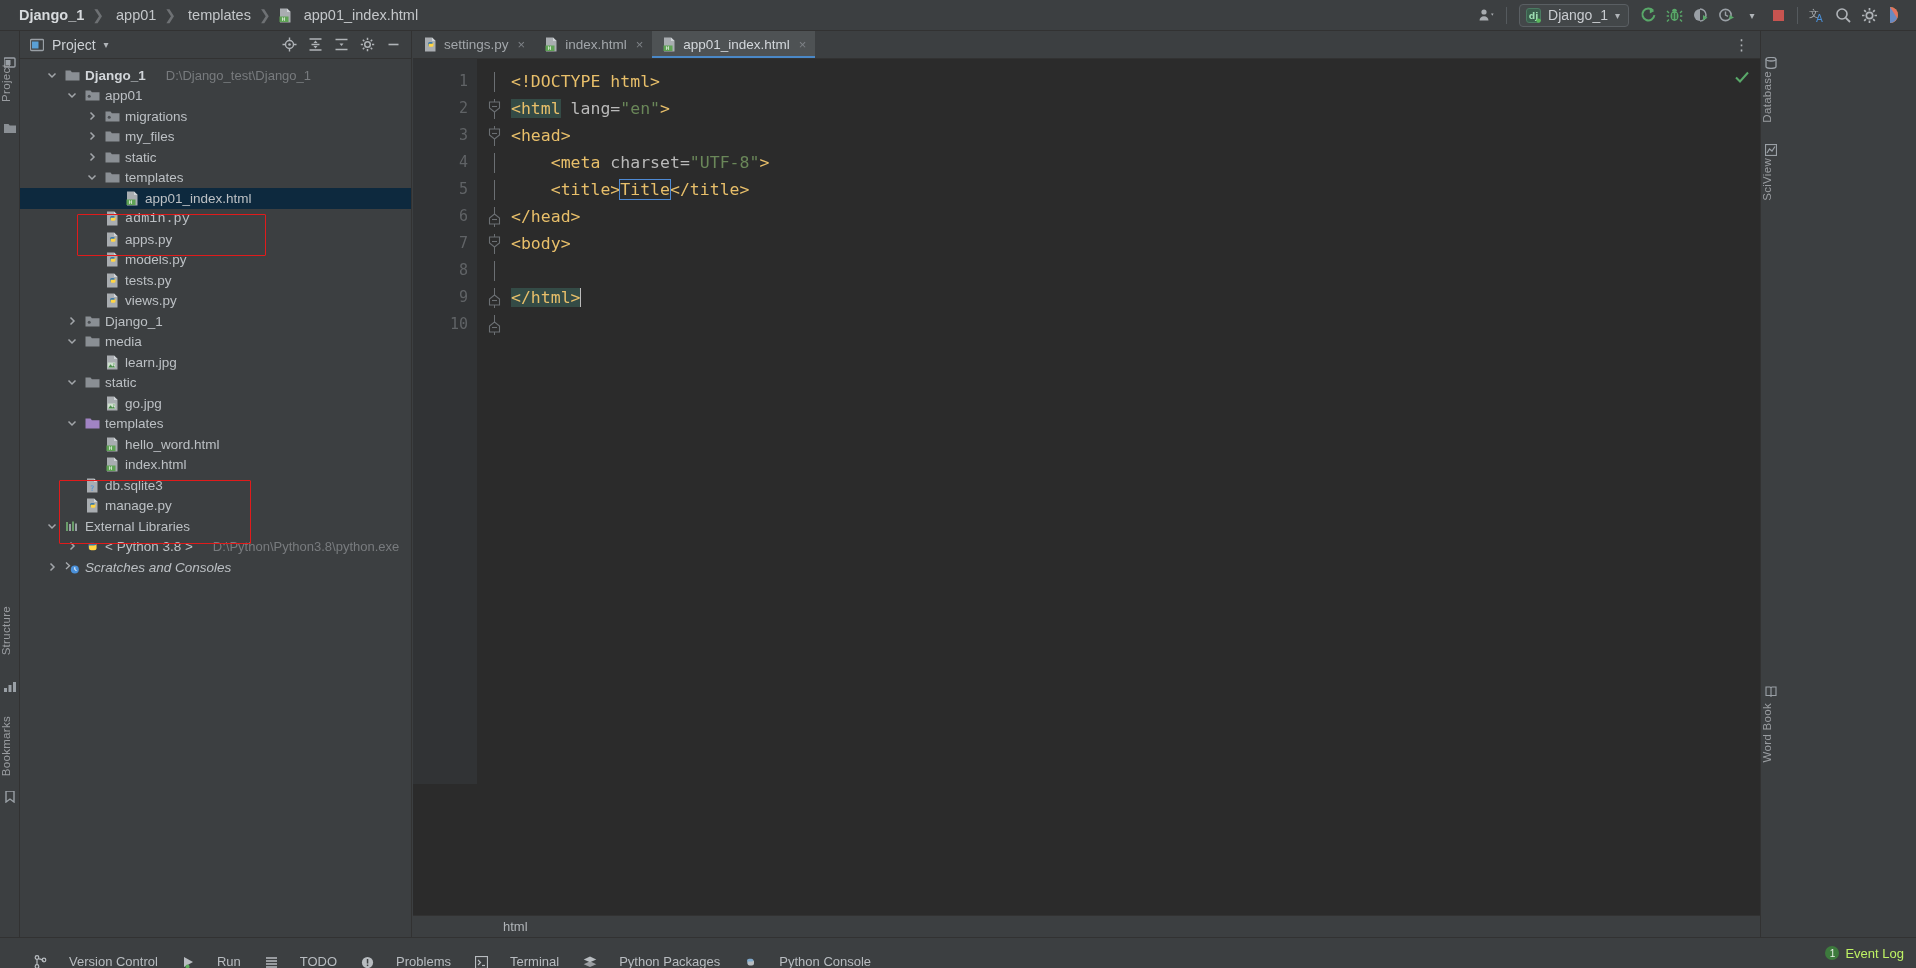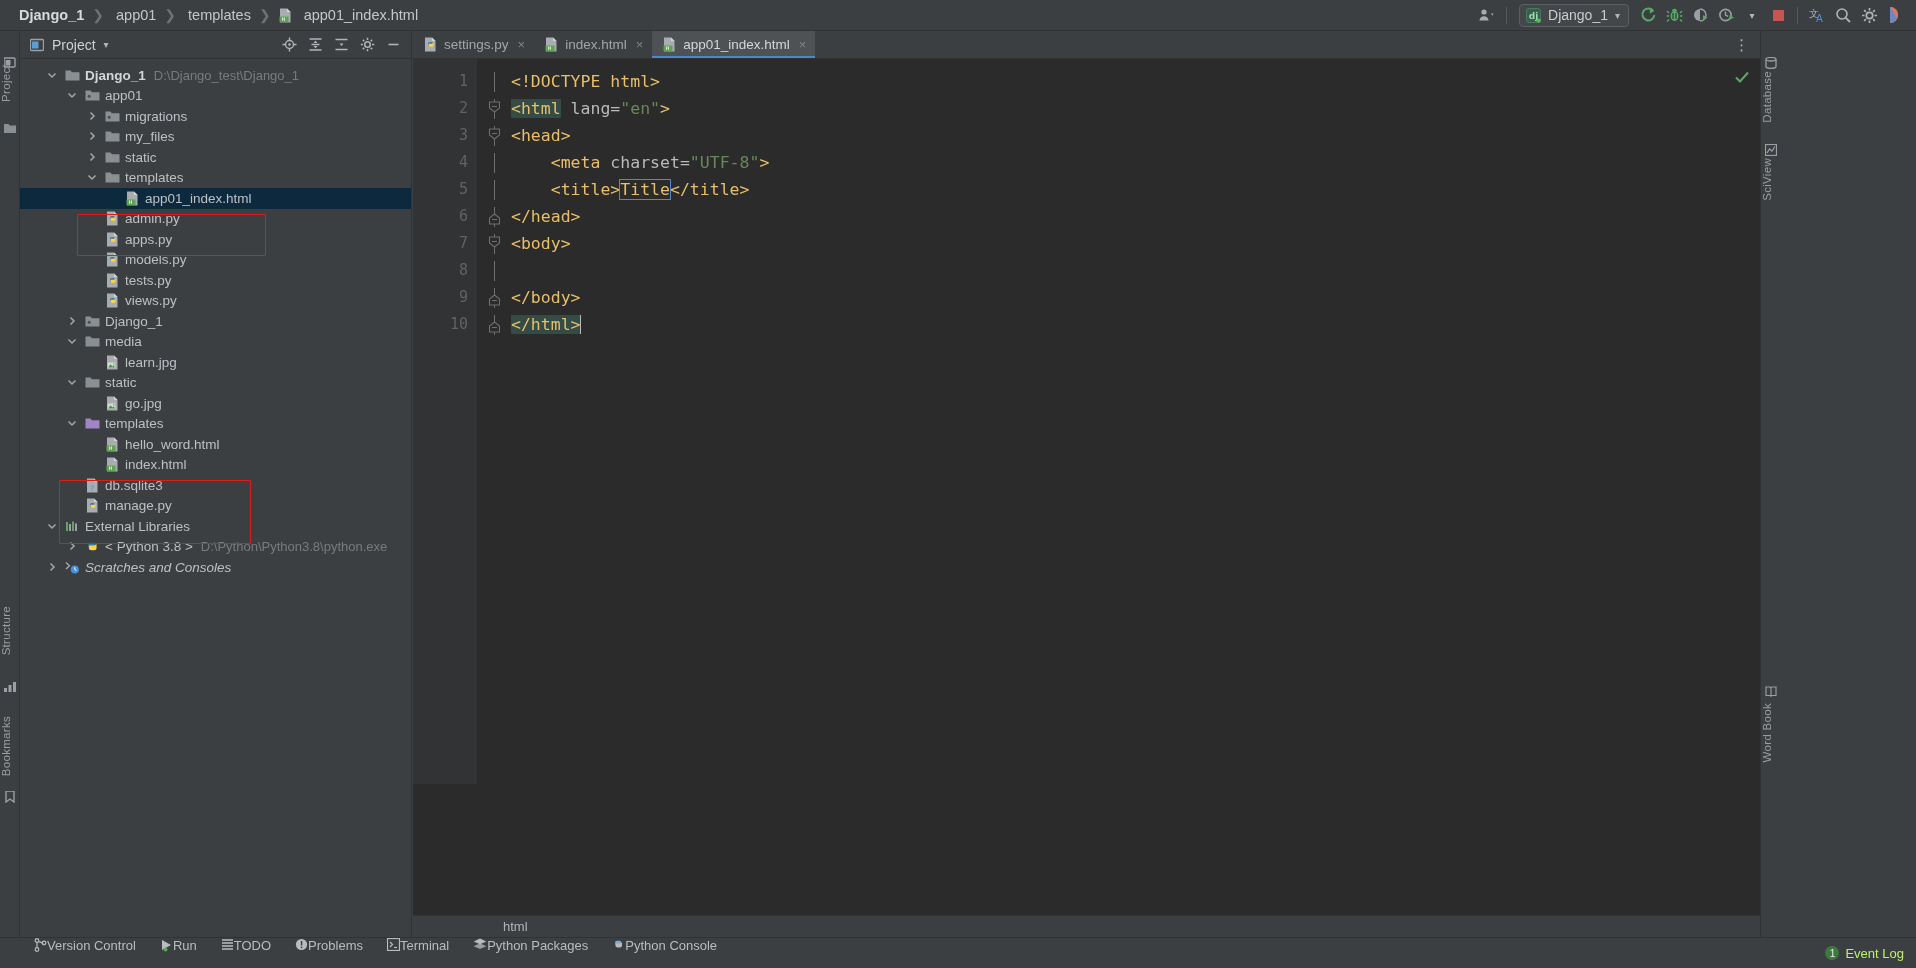--- a/index.html
+++ b/index.html
@@ -70,21 +70,21 @@
   .tree { position:relative; padding-top:6px; font-size:13.5px; }
   .tree-row {
     position:relative; height:20.5px; display:flex; align-items:center;
     white-space:nowrap; color:#bcc0c4;
   }
   .tree-row.selected { background:#0d293e; }
   .arrow { width:13px; height:13px; display:inline-block; flex:0 0 auto; }
   .ticon { width:15px; height:15px; flex:0 0 auto; margin-right:5px; display:inline-block; }
   .tlabel { font-size:13.5px; }
   .tlabel.bold { font-weight:bold; color:#d2d6da; }
-  .tpath { color:#787b7e; font-size:13px; margin-left:8px; }
+  .tpath { color:#787b7e; font-size:13px; margin-left:20px; }
 
   .redbox {
     position:absolute; border:1.6px solid #e01b1b; pointer-events:none;
     border-radius:1px;
   }
 
   
   .editor-area {
     position:absolute; left:413px; top:31px; right:20px; height:906px;
     background:#2b2b2b;
@@ -138,21 +138,21 @@
     font-size:13px; color:#b0b4b8;
   }
 
   
   .statusbar {
     position:absolute; left:0; bottom:0; width:1916px; height:31px;
     background:#3c3f41; border-top:1px solid #323232;
     display:flex; align-items:center;
   }
   .sb-item {
-    display:flex; align-items:flex-start; gap:0; padding:0 12px;
+    display:flex; align-items:flex-end; gap:22px; padding:0 12px;
     font-size:13px; color:#b8bcc0; height:31px;
   }
   .sb-right { margin-left:auto; display:flex; align-items:center; padding-right:12px; }
   .badge {
     width:14px; height:14px; border-radius:50%; background:#3d7a3d;
     color:#e8f0e8; font-size:10px; display:flex; align-items:center;
     justify-content:center; margin-right:6px;
   }
   svg { display:block; }
 </style>
@@ -457,21 +457,21 @@
           <span class="arrow"></span>
           <span style="width: 6px; flex: 0 0 auto;"></span>
           <svg width="15" height="15" viewBox="0 0 15 15" class="ticon" style="margin-right: 5px;">
             <path d="M2 0.5 h7 l3.5 3.3 V14.5 H2 Z" fill="#a9adb1"></path>
             <path d="M9 0.5 v3.4 h3.5 Z" fill="#d0d4d8"></path>
             <rect x="1.5" y="8.5" width="9" height="5.5" fill="#5fa355"></rect>
             <text x="3.4" y="13.1" font-family="DejaVu Sans" font-size="5.2" fill="#ffffff">H</text>
           </svg>
           <span class="tlabel">app01_index.html</span>
         </div>
-        <div class="tree-row" style="padding-left: 66px;">
+        <div class="tree-row" style="padding-left: 66px; font-family: Liberation Mono, monospace;">
           <span class="arrow"></span>
           <span style="width: 6px; flex: 0 0 auto;"></span>
           <svg width="15" height="15" viewBox="0 0 15 15" class="ticon" style="margin-right: 5px;">
             <path d="M2 0.5 h7 l3.5 3.3 V14.5 H2 Z" fill="#a9adb1"></path>
             <path d="M9 0.5 v3.4 h3.5 Z" fill="#d0d4d8"></path>
             <path d="M5 6.6 a1.6 1.6 0 0 1 1.6 -1.6 h1.8 a1.5 1.5 0 0 1 1.5 1.5 v1.6 H6.6 a1.6 1.6 0 0 0 -1.6 1.6 V8 Z" fill="#3b79ab"></path>
             <path d="M10.5 8.2 a1.6 1.6 0 0 1 -1.6 1.6 H7.1 a1.5 1.5 0 0 1 -1.5 -1.5 V6.7 h3.3 a1.6 1.6 0 0 0 1.6 -1.6 Z" fill="#ffd444"></path>
           </svg>
           <span class="tlabel">admin.py</span>
         </div>
@@ -804,21 +804,20 @@
         </div>
       <div class="code" id="code">
           <div class="cline"><span class="tag">&lt;!DOCTYPE html&gt;</span></div>
           <div class="cline"><span class="tag hl">&lt;html</span><span class="attr"> </span><span class="attr">lang=</span><span class="str">"en"</span><span class="tag">&gt;</span></div>
           <div class="cline"><span class="tag">&lt;head&gt;</span></div>
           <div class="cline">    <span class="tag">&lt;meta </span><span class="attr">charset=</span><span class="str">"UTF-8"</span><span class="tag">&gt;</span></div>
           <div class="cline">    <span class="tag">&lt;title&gt;</span><span class="tag selbox">Title</span><span class="tag">&lt;/title&gt;</span></div>
           <div class="cline"><span class="tag">&lt;/head&gt;</span></div>
           <div class="cline"><span class="tag">&lt;body&gt;</span></div>
           <div class="cline"></div>
-          <div class="cline"><span class="tag">&lt;/body&gt;</span></div>
           <div class="cline"><span class="tag hl">&lt;/html&gt;</span><span class="caret"></span></div>
         </div>
       <div class="check-mark">
         <svg width="16" height="16" viewBox="0 0 16 16">
             <path d="M2 8.5 L6 12.5 L14 3.5" fill="none" stroke="#59a869" stroke-width="2"></path>
           </svg>
       </div>
     </div>
 
     <div class="bottom-info">

